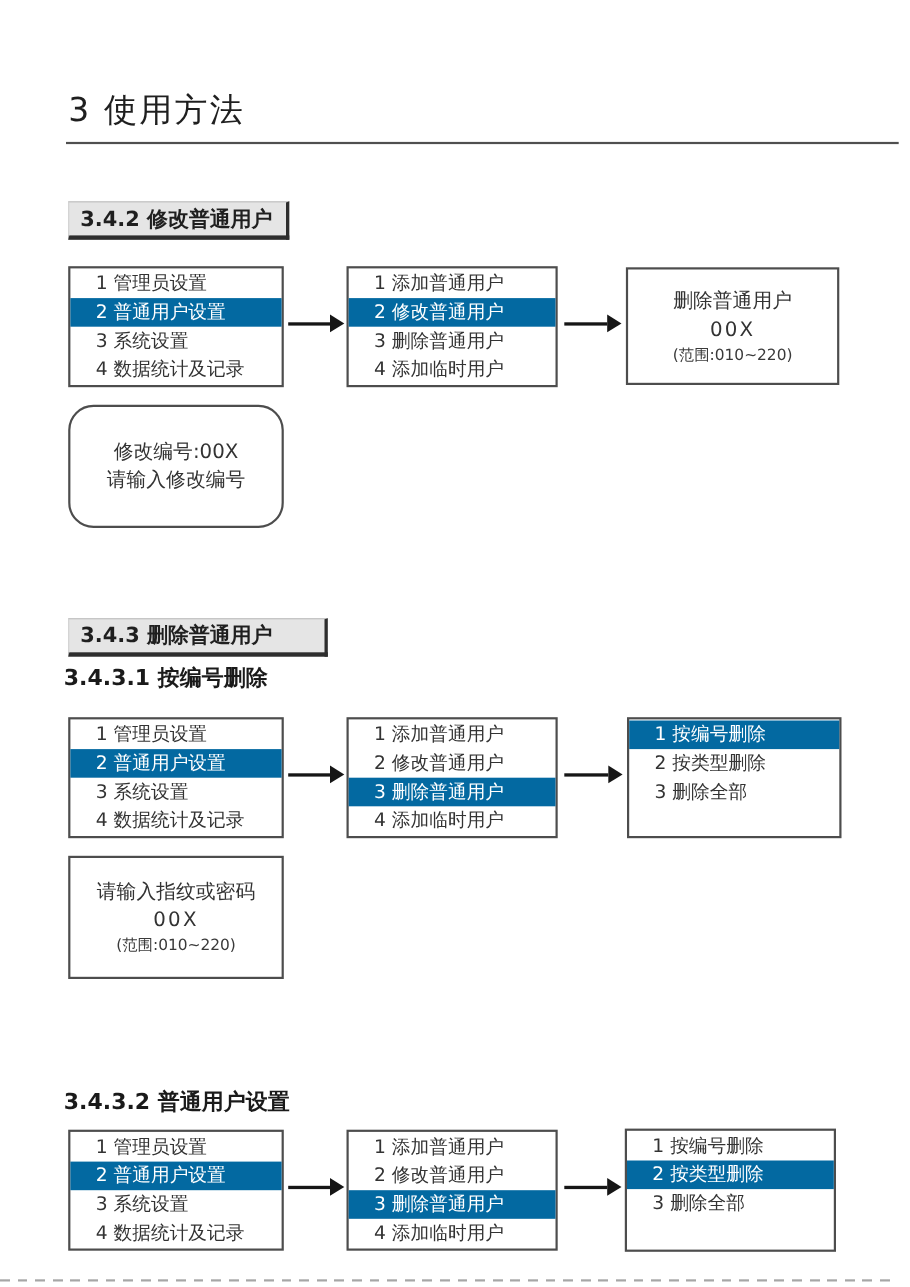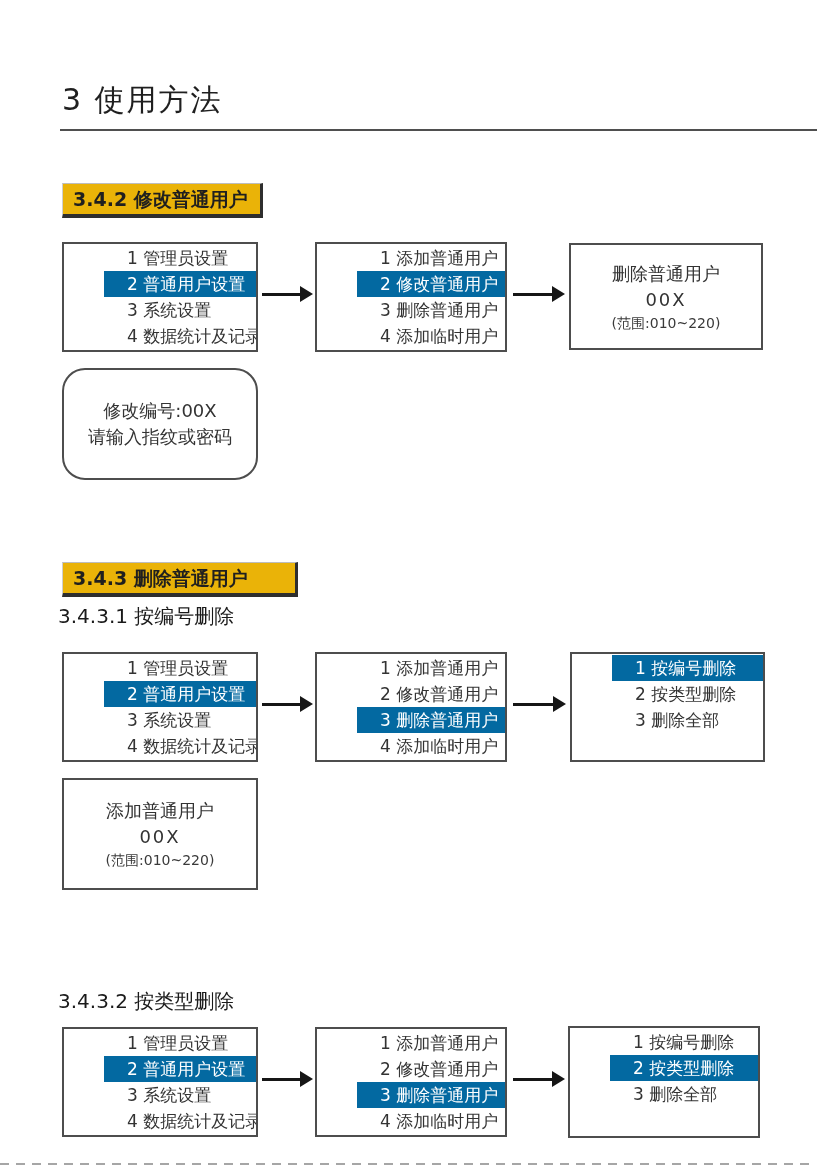--- a/index.html
+++ b/index.html
@@ -8,30 +8,30 @@
 
   .page-title{position:absolute;left:62px;top:80px;font-size:30px;font-weight:500;
     letter-spacing:2px;color:#1f1f1f;}
   .title-rule{position:absolute;left:60px;top:129px;width:767px;height:2px;background:#4f4f4f;}
 
   .trim-v{position:absolute;left:820px;top:172px;width:2px;height:998px;
     background:repeating-linear-gradient(to bottom,#aeaeae 0 5px,transparent 5px 9px);}
   .trim-h{position:absolute;left:0;top:1163px;width:814px;height:2px;
     background:repeating-linear-gradient(to right,#a6a6a6 0 9px,transparent 9px 16px);}
 
-  .sec-header{position:absolute;background:#eab308;border-top:1px solid #bdbdbd;
+  .sec-header{position:absolute;background:#e5e5e5;border-top:1px solid #bdbdbd;
     border-left:1px solid #cfcfcf;border-right:3px solid #2e2e2e;border-bottom:4px solid #2e2e2e;
     font-size:19px;font-weight:bold;color:#1f1f1f;line-height:30px;padding:0 12px 0 10px;
     white-space:nowrap;box-sizing:border-box;}
-  .sub-title{position:absolute;font-size:20px;font-weight:normal;color:#1a1a1a;white-space:nowrap;}
+  .sub-title{position:absolute;font-size:20px;font-weight:bold;color:#1a1a1a;white-space:nowrap;}
 
   .menu-box{position:absolute;border:2px solid #4d4d4d;background:#fff;box-sizing:border-box;
     padding-top:1px;}
   .menu-row{height:26px;line-height:26px;font-size:17px;padding-left:23px;color:#333;
-    white-space:nowrap;overflow:hidden;margin-left:40px;}
+    white-space:nowrap;overflow:hidden;}
   .menu-row.hl{background:#0369a1;color:#ffffff;}
 
   .disp-box{position:absolute;border:2px solid #4d4d4d;background:#fff;box-sizing:border-box;
     display:flex;flex-direction:column;align-items:center;justify-content:center;text-align:center;}
   .disp-line{font-size:18px;color:#333;line-height:26px;white-space:nowrap;}
   .disp-line.code{letter-spacing:2px;}
   .disp-line.small{font-size:14px;line-height:20px;color:#3a3a3a;}
 
   .arrow{position:absolute;display:flex;align-items:center;height:16px;}
   .arrow .shaft{flex:1;height:3px;background:#161616;}
@@ -76,21 +76,21 @@
   </div>
 
   <div class="disp-box" style="left:569px;top:243px;width:194px;height:107px;">
     <div class="disp-line">删除普通用户</div>
     <div class="disp-line code">00X</div>
     <div class="disp-line small">(范围:010~220)</div>
   </div>
 
   <div class="disp-box" style="left:62px;top:368px;width:196px;height:112px;border-radius:23px;">
     <div class="disp-line">修改编号:00X</div>
-    <div class="disp-line">请输入指纹或密码</div>
+    <div class="disp-line">请输入修改编号</div>
   </div>
 
   <div class="sec-header" style="left:62px;top:562px;min-width:236px;">3.4.3 删除普通用户</div>
 
   <div class="sub-title" style="left:58px;top:603px;">3.4.3.1 按编号删除</div>
 
   <div class="menu-box" style="left:62px;top:652px;width:196px;height:110px;">
     <div class="menu-row">1 管理员设置</div>
     <div class="menu-row hl">2 普通用户设置</div>
     <div class="menu-row">3 系统设置</div>
@@ -114,26 +114,26 @@
       <span class="head"></span>
   </div>
 
   <div class="menu-box" style="left:570px;top:652px;width:195px;height:110px;">
     <div class="menu-row hl">1 按编号删除</div>
     <div class="menu-row">2 按类型删除</div>
     <div class="menu-row">3 删除全部</div>
   </div>
 
   <div class="disp-box" style="left:62px;top:778px;width:196px;height:112px;">
-    <div class="disp-line">添加普通用户</div>
+    <div class="disp-line">请输入指纹或密码</div>
     <div class="disp-line code">00X</div>
     <div class="disp-line small">(范围:010~220)</div>
   </div>
 
-  <div class="sub-title" style="left:58px;top:988px;">3.4.3.2 按类型删除</div>
+  <div class="sub-title" style="left:58px;top:988px;">3.4.3.2 普通用户设置</div>
 
   <div class="menu-box" style="left:62px;top:1027px;width:196px;height:110px;">
     <div class="menu-row">1 管理员设置</div>
     <div class="menu-row hl">2 普通用户设置</div>
     <div class="menu-row">3 系统设置</div>
     <div class="menu-row">4 数据统计及记录</div>
   </div>
 
   <div class="arrow" style="left:262px;top:1071px;width:51px;">
     <span class="shaft"></span>

